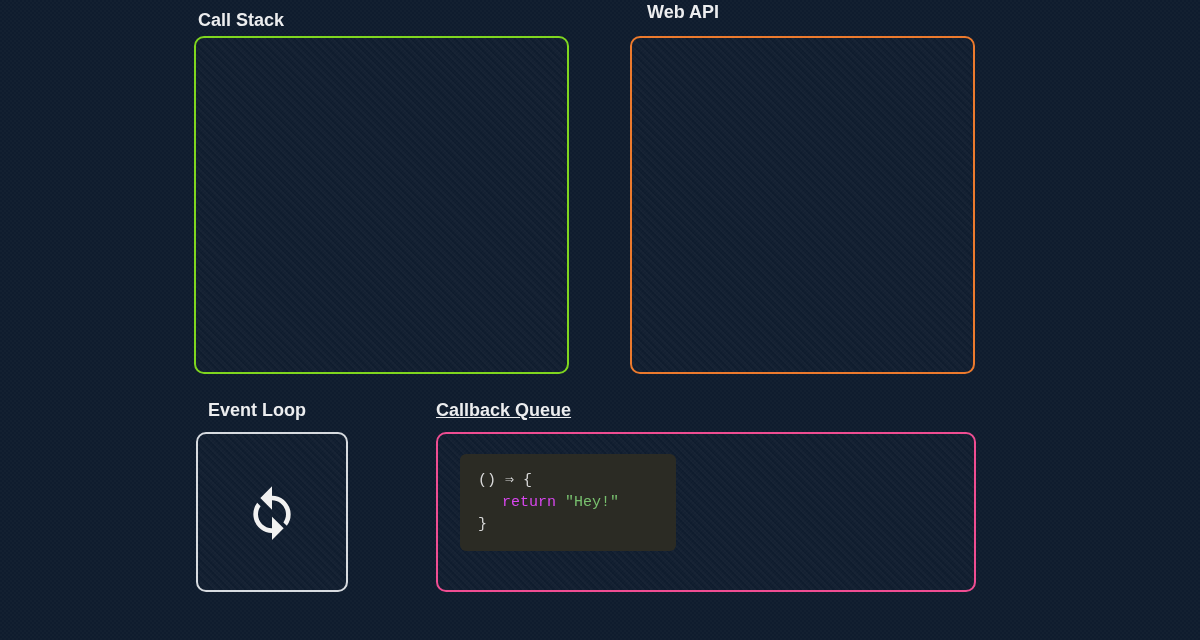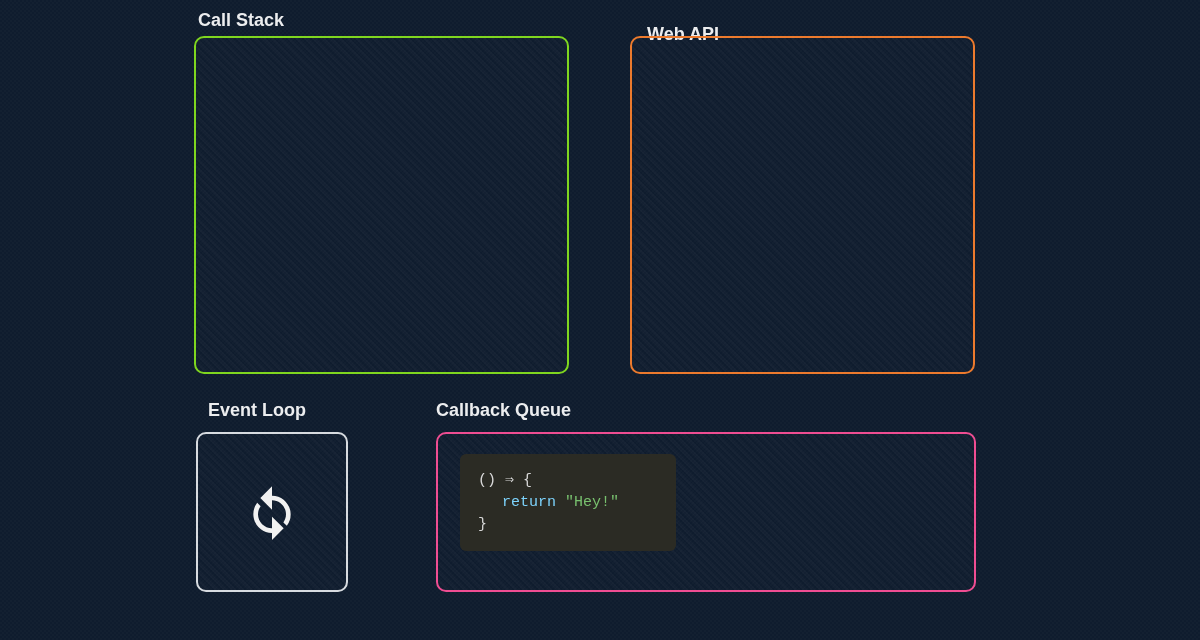--- a/index.html
+++ b/index.html
@@ -39,23 +39,23 @@
   .stripes {
     background-image: repeating-linear-gradient(
       45deg,
       rgba(255,255,255,0.02) 0 3px,
       transparent 3px 6px
     );
   }
 
   
   #lbl-callstack { left: 198px; top: 10px; }
-  #lbl-webapi    { left: 647px; top: 24px; }
+  #lbl-webapi    { left: 647px; top: 2px; }
   #lbl-eventloop { left: 208px; top: 400px; }
-  #lbl-callback  { left: 436px; top: 400px; }
+  #lbl-callback  { left: 436px; top: 400px; text-decoration: underline; }
 
   #box-callstack { left: 194px; top: 36px;  width: 375px; height: 338px; }
   #box-webapi    { left: 630px; top: 36px;  width: 345px; height: 338px; }
   #box-eventloop { left: 196px; top: 432px; width: 152px; height: 160px; }
   #box-callback  { left: 436px; top: 432px; width: 540px; height: 160px; }
 
   .loop-icon {
     position: absolute;
     left: 50%; top: 50%;
     transform: translate(-50%, -50%);
@@ -67,21 +67,21 @@
     left: 22px; top: 20px;
     width: 216px;
     padding: 16px 18px 16px 18px;
     background: #2b2b24;
     border-radius: 6px;
     font-family: "SFMono-Regular", Consolas, "Liberation Mono", Menlo, monospace;
     font-size: 15px;
     line-height: 1.45;
     color: #d8d8d8;
   }
-  .code-card .kw  { color: #7dd3fc; }   
+  .code-card .kw  { color: #d946ef; }   
   .code-card .str { color: #78c06e; }   
   .code-card .punct { color: #d8d8d8; } 
   .code-indent { padding-left: 24px; display: block; }
 </style>
 </head>
 <body>
 
 <div id="lbl-callstack" class="label">Call Stack</div>
 <div id="box-callstack" class="panel call-stack stripes"></div>
 

